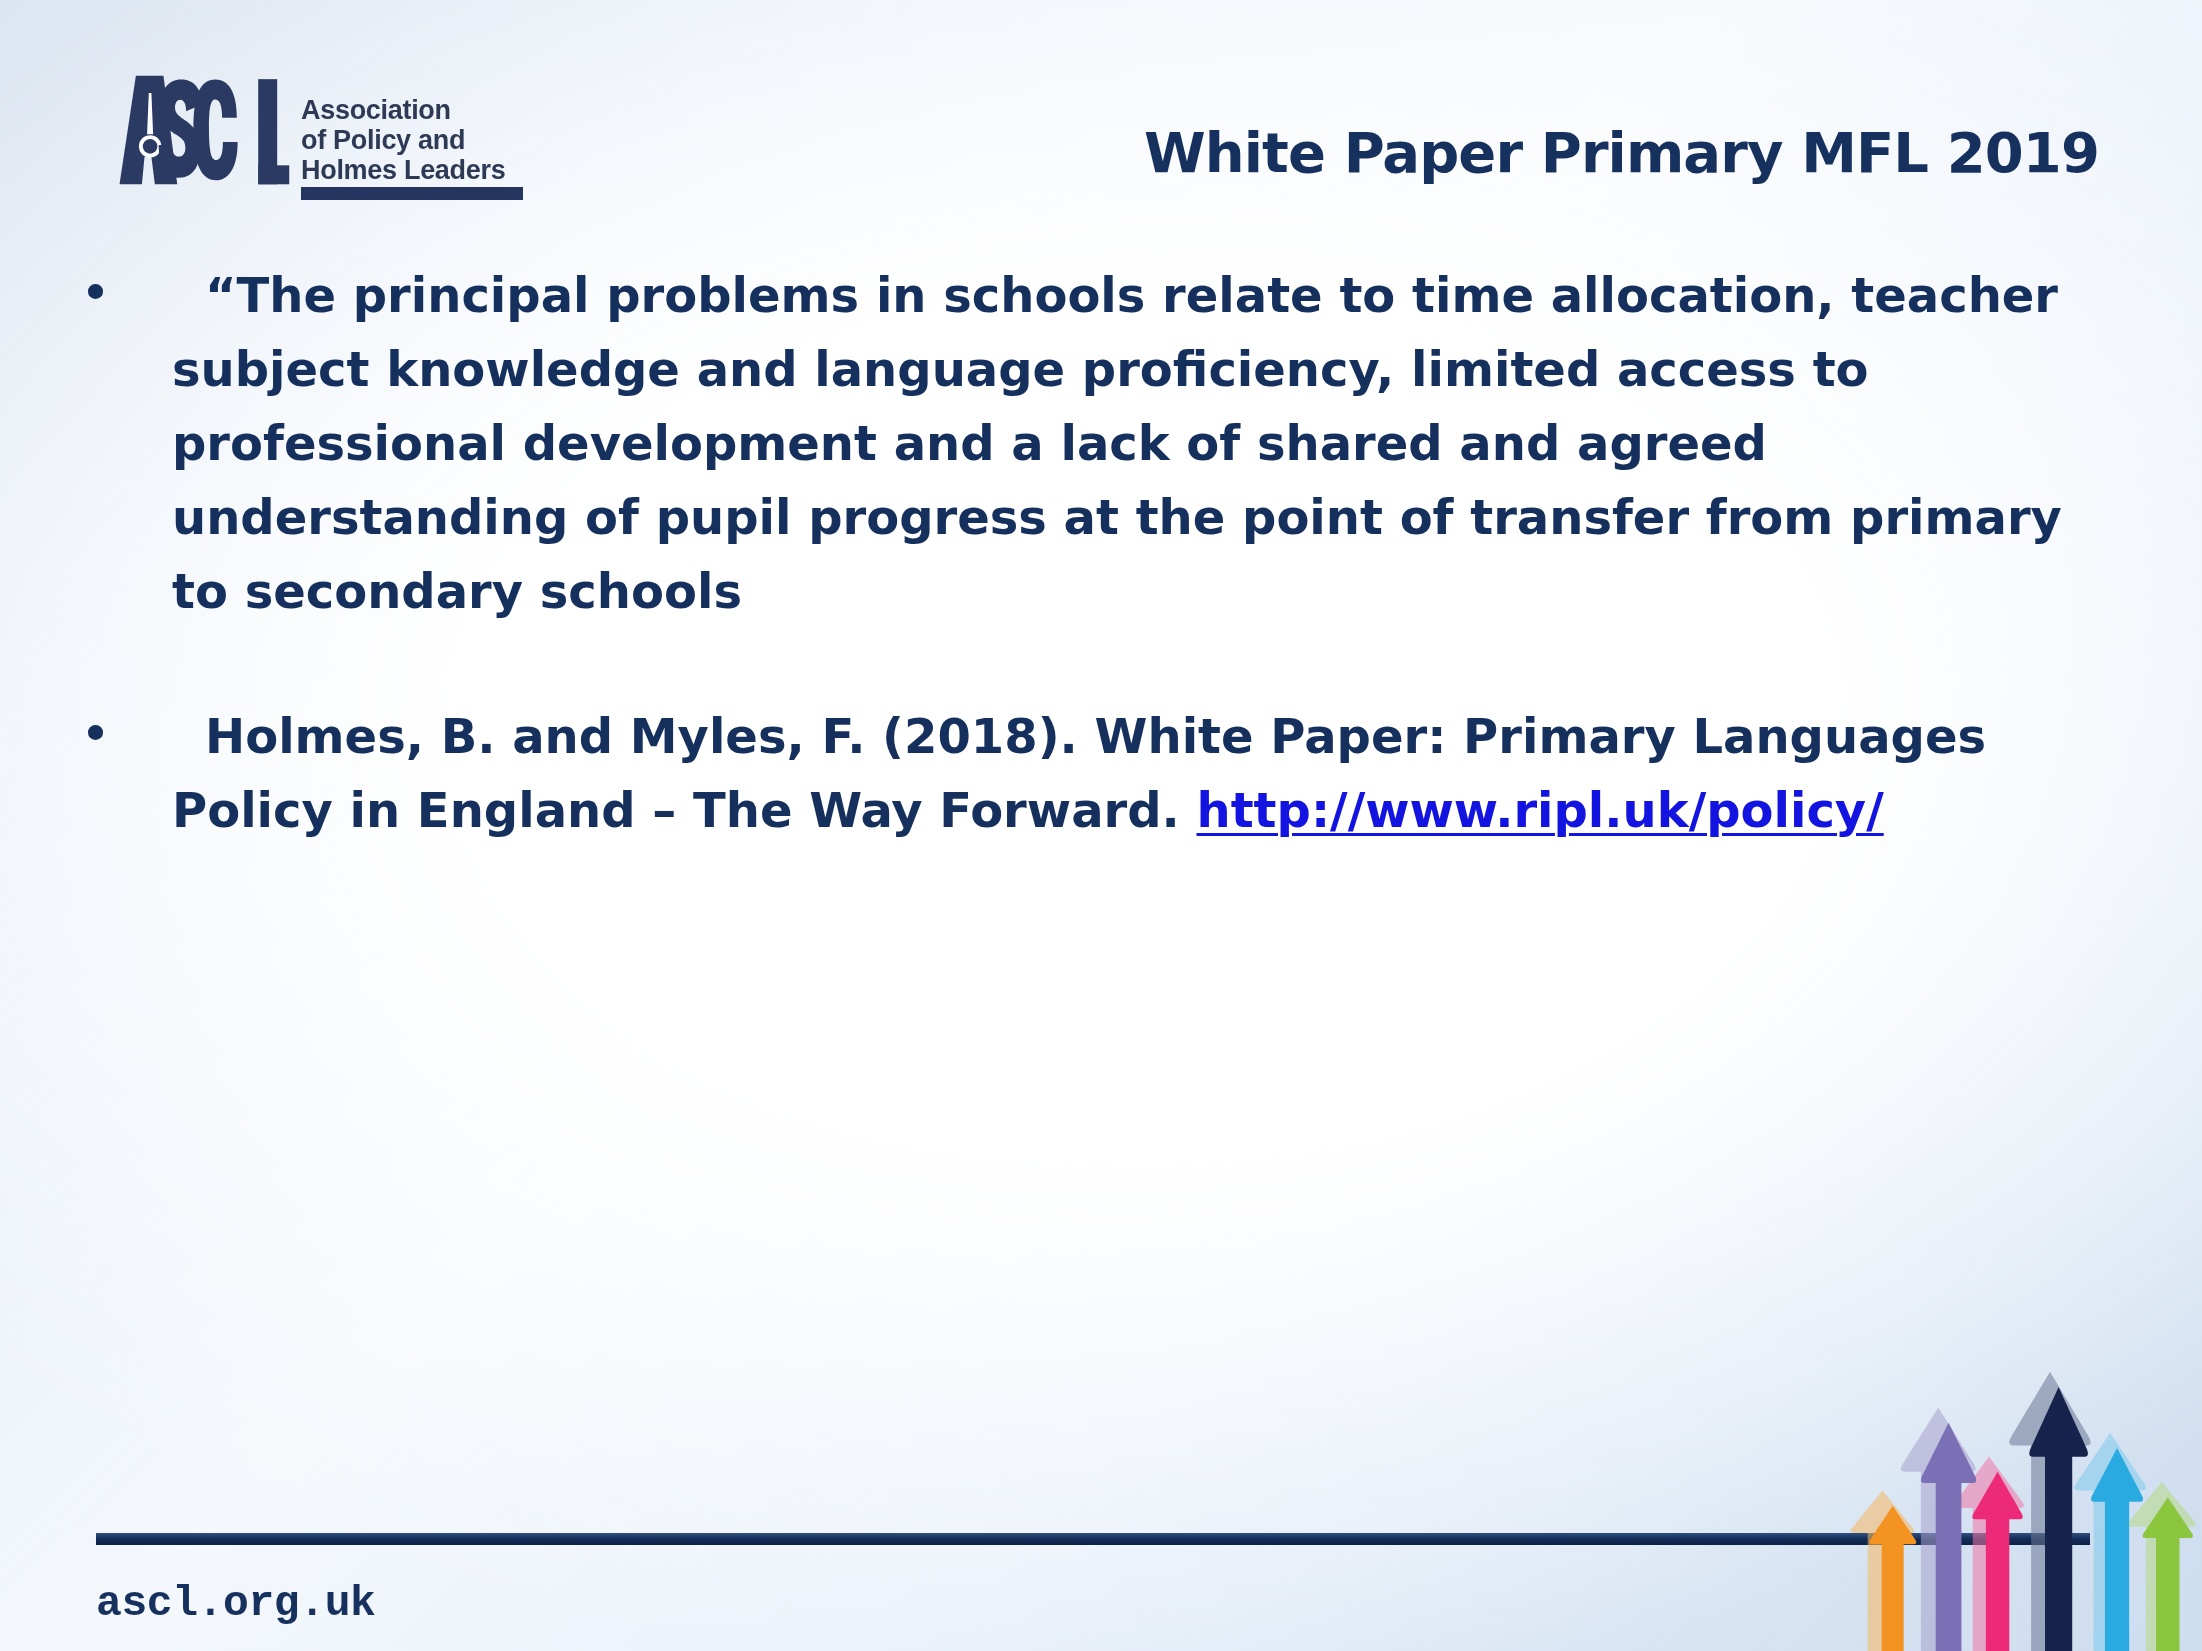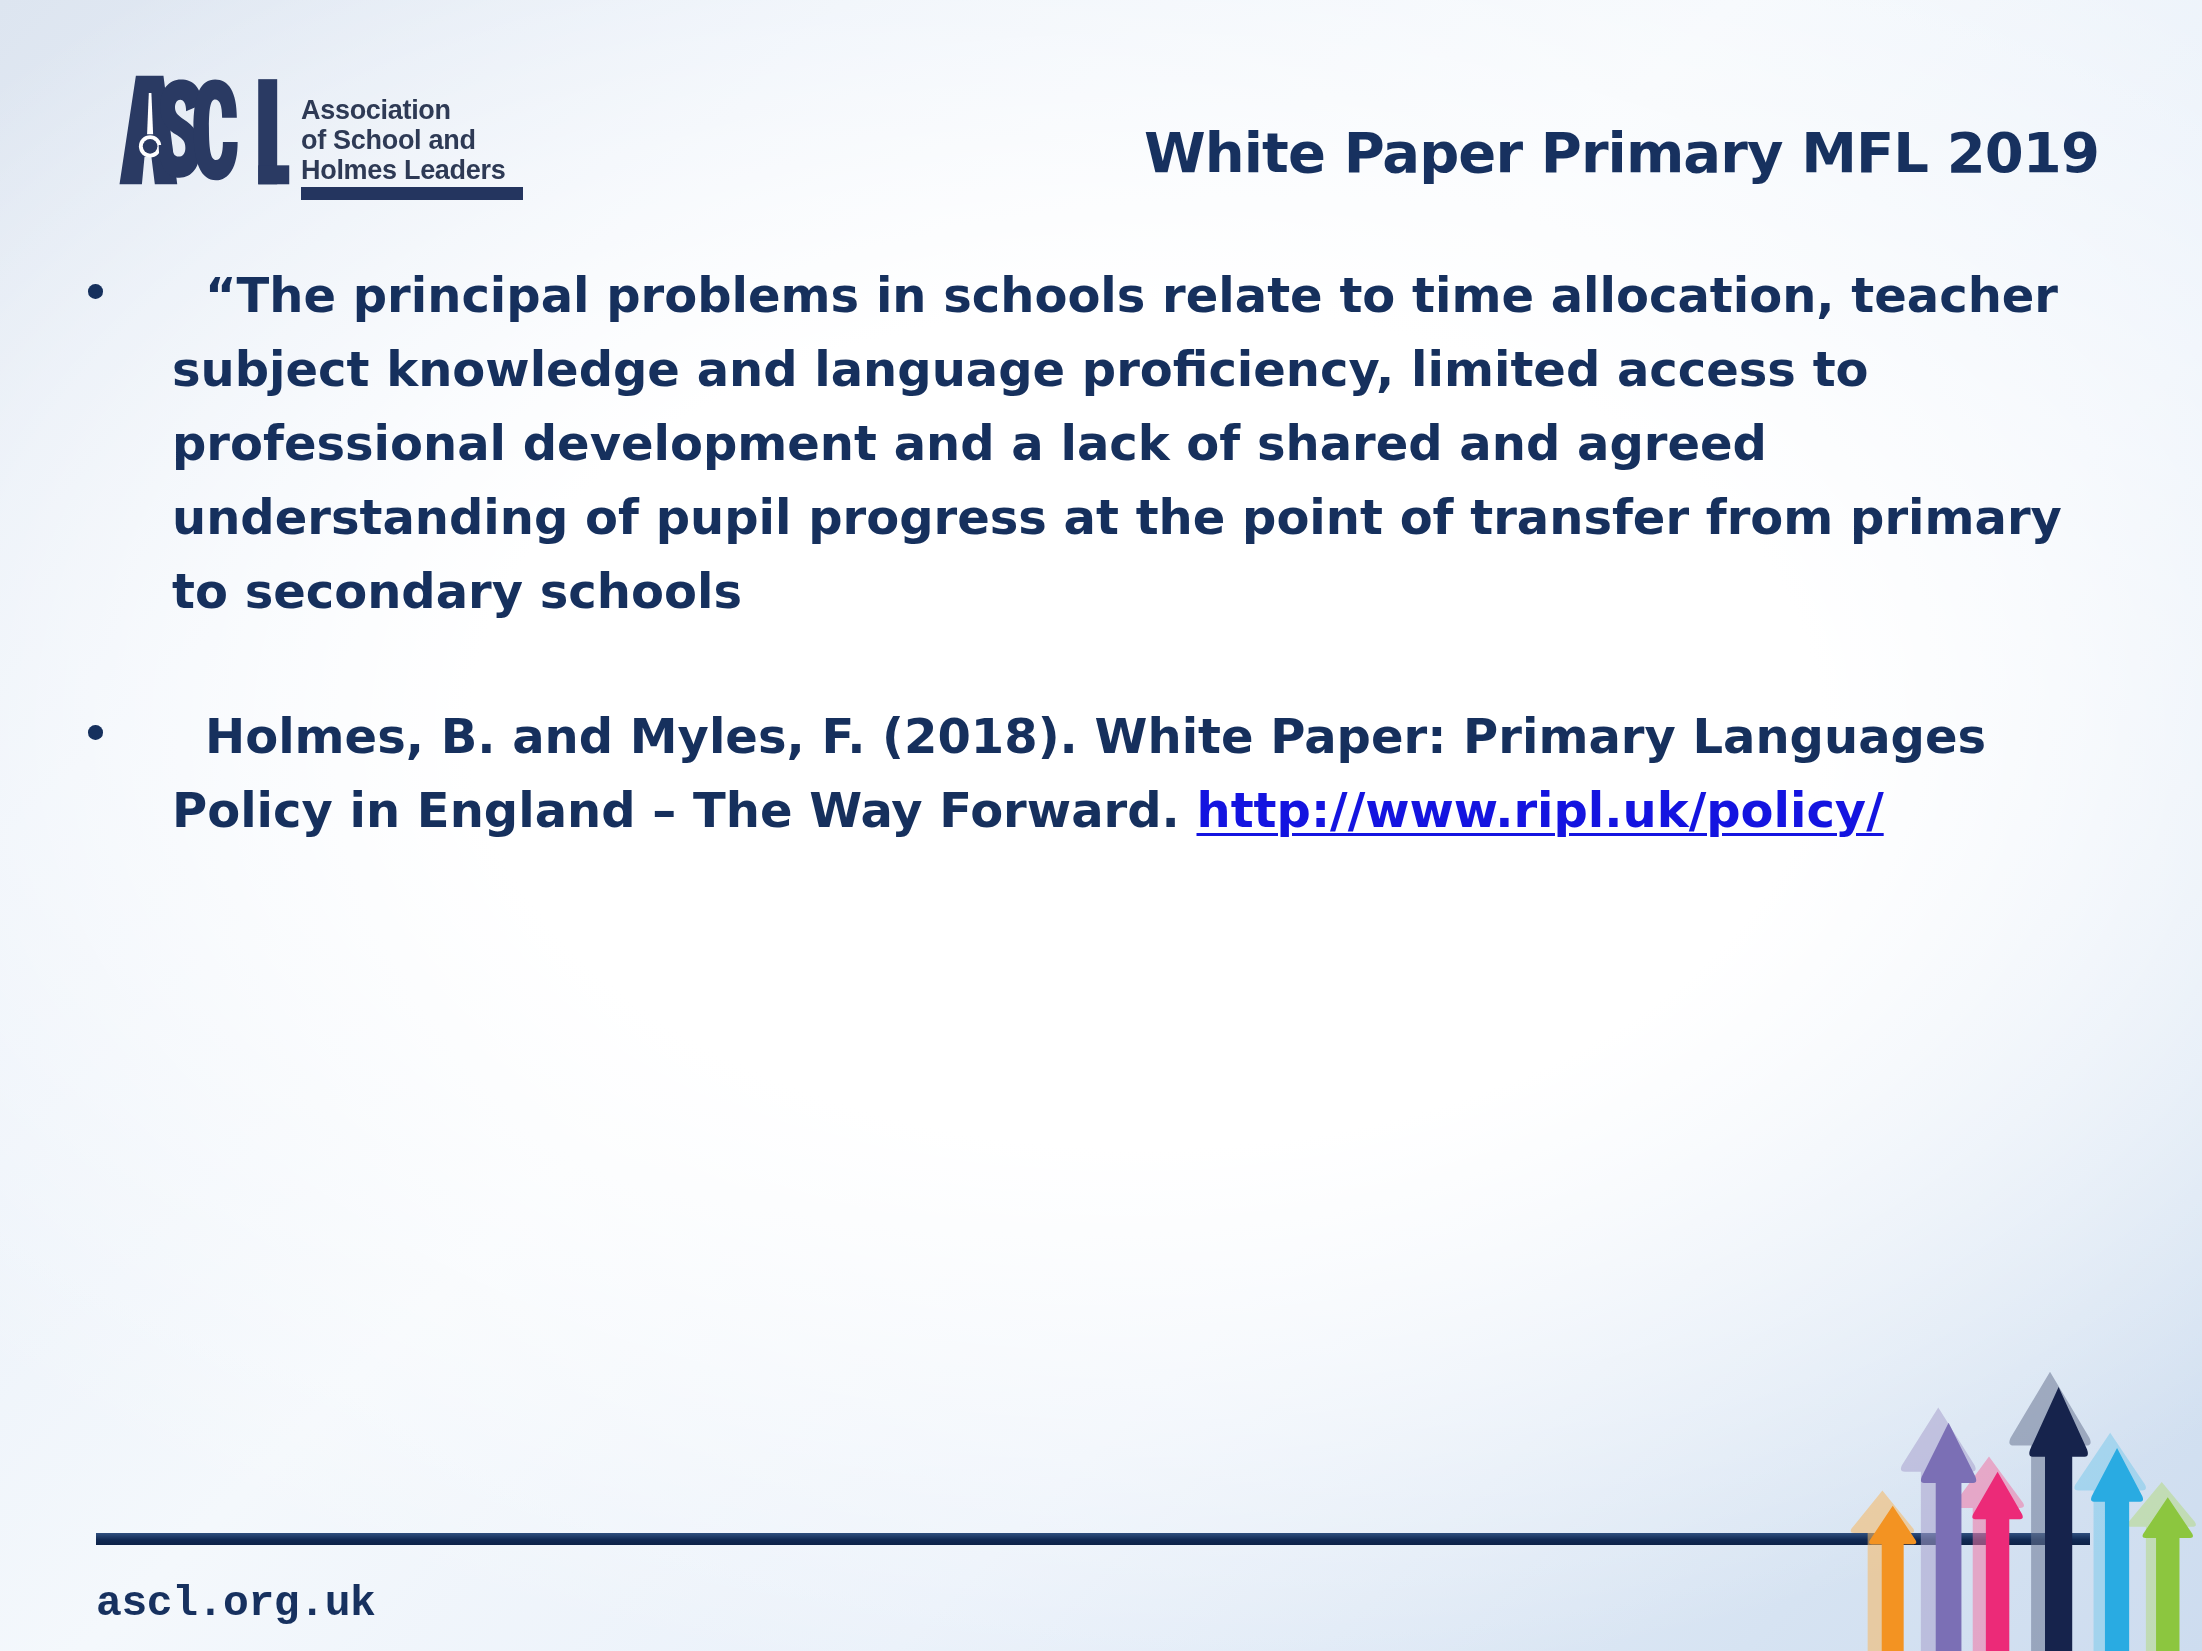--- a/index.html
+++ b/index.html
@@ -181,21 +181,21 @@
                  C112 86 122 102 141 102 C158 102 169 89 169 64
                  L150 64 C150 76 147 82 141 82 C135 82 132 74 132 50
                  C132 28 135 22 140 22 C146 22 149 28 149 40 Z" fill="#2a3a63" transform="translate(-4,4) scale(0.9,1.17)"></path>
 
         <rect x="172" y="6" width="22" height="122" fill="#2a3a63"></rect>
         <rect x="172" y="106" width="36" height="22" fill="#2a3a63"></rect>
       </svg>
 
       <div id="logo-words">
         <span class="logo-word-line">Association</span>
-        <span class="logo-word-line">of School and</span>
+        <span class="logo-word-line">of Policy and</span>
         <span class="logo-word-line">Holmes Leaders</span>
       </div>
 
       <div id="logo-rule"></div>
     </div>
 
     <h1 id="title">White Paper Primary MFL 2019</h1>
   </div>
 
   <div id="bullets">

